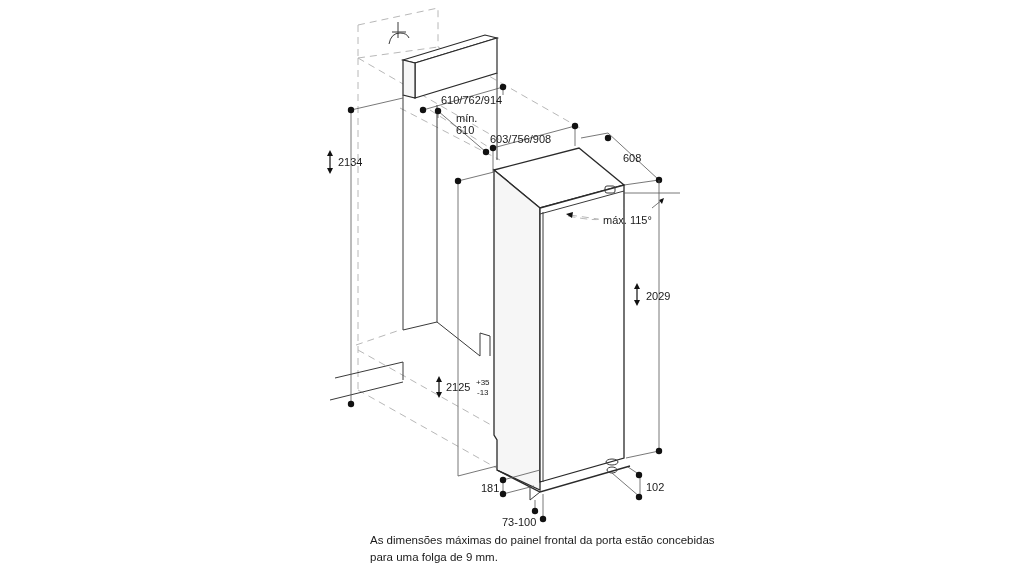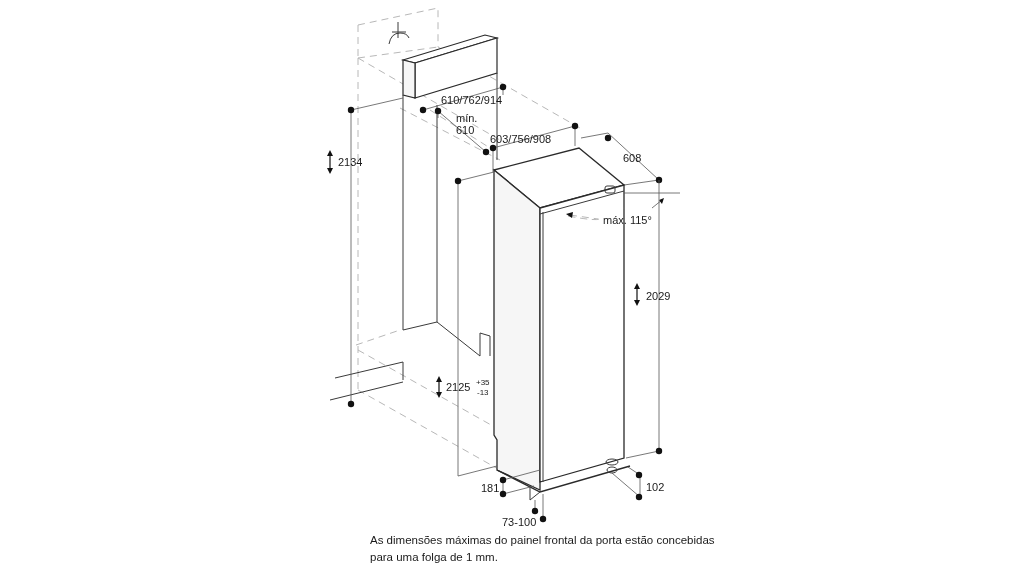--- a/index.html
+++ b/index.html
@@ -178,14 +178,14 @@
     <line class="dim" x1="612" y1="473" x2="640" y2="497"></line>
     <circle class="dot" cx="639" cy="475" r="3.2"></circle>
     <circle class="dot" cx="639" cy="497" r="3.2"></circle>
     <circle class="dot" cx="659" cy="451" r="0"></circle>
     <text class="lbl" x="646" y="491">102</text>
   </g>
 </svg>
 
 <div class="caption">
   <div>As dimensões máximas do painel frontal da porta estão concebidas</div>
-  <div>para uma folga de 1 mm.</div>
+  <div>para uma folga de 9 mm.</div>
 </div>
 
 </body></html>

